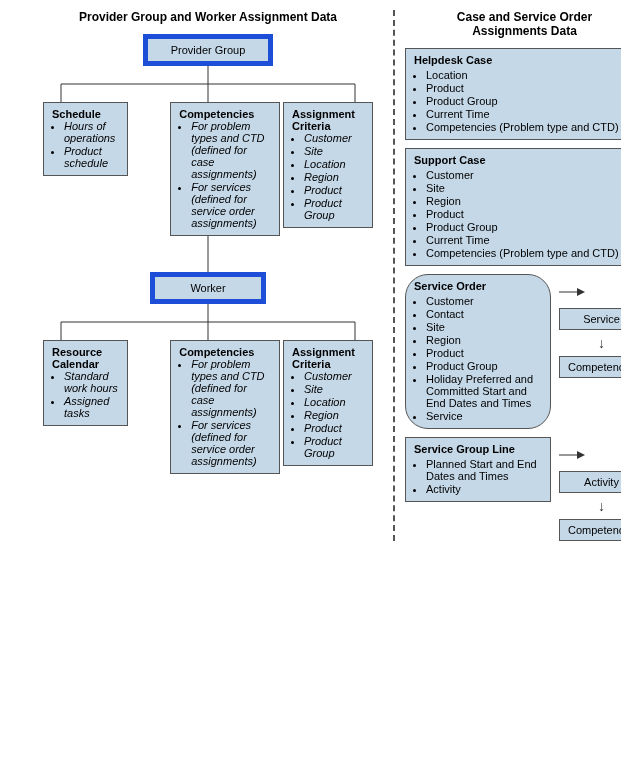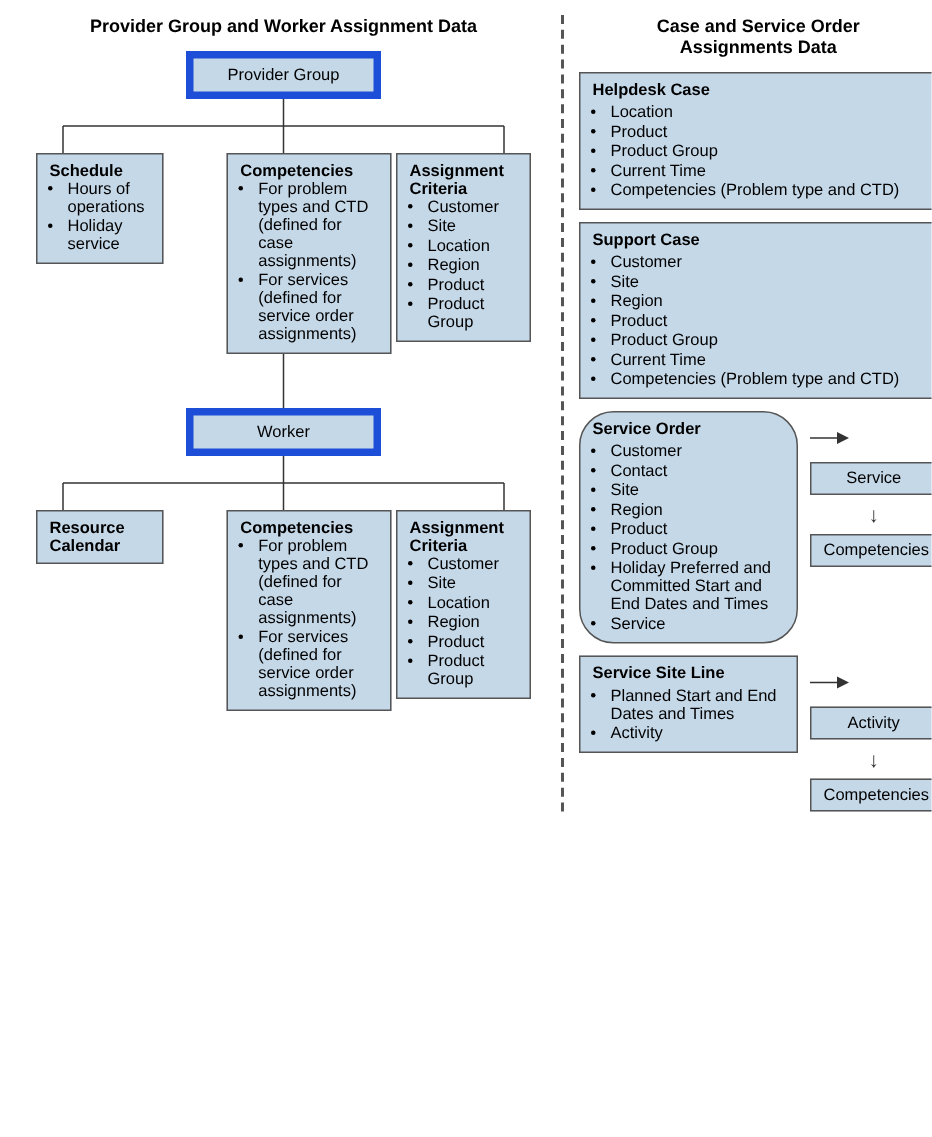--- a/index.html
+++ b/index.html
@@ -7,21 +7,21 @@
       font-family: Arial, sans-serif;
       font-size: 11px;
       background: #fff;
       width: 621px;
       min-height: 758px;
       position: relative;
     }
     .main-container {
       display: flex;
       width: 621px;
-      padding: 10px 4px;
+      padding: 10px 23px;
     }
     
     .left-section {
       width: 370px;
       flex-shrink: 0;
       display: flex;
       flex-direction: column;
       align-items: center;
     }
     .left-title {
@@ -60,20 +60,21 @@
       padding: 5px 8px;
       text-align: left;
       font-size: 11px;
     }
     .box-list ul {
       margin-left: 12px;
       list-style: disc;
     }
     .box-list ul li {
       margin-bottom: 1px;
+      font-style: italic;
     }
     
     .provider-group-box {
       width: 130px;
     }
     
     .tree-level {
       display: flex;
       flex-direction: column;
       align-items: center;
@@ -157,21 +158,21 @@
       <line x1="312" y1="18" x2="312" y2="36" stroke="#333" stroke-width="1"></line>
     </svg>
 
     <div style="display:flex; width:330px; align-items:flex-start; gap:0;">
 
       <div style="display:flex;flex-direction:column;align-items:center;width:90px;">
         <div class="box-list" style="width:85px;">
           <div style="font-weight:bold;">Schedule</div>
           <ul>
             <li>Hours of operations</li>
-            <li>Holiday service</li>
+            <li>Product schedule</li>
           </ul>
         </div>
       </div>
 
       <div style="width:75px;"></div>
 
       <div style="display:flex;flex-direction:column;align-items:center;width:115px;">
         <div class="box-list" style="width:110px;">
           <div style="font-weight:bold;">Competencies</div>
           <ul>
@@ -198,38 +199,42 @@
       </div>
     </div>
 
     <svg class="connector-svg" width="330" height="36">
 
       <line x1="165" y1="0" x2="165" y2="18" stroke="#333" stroke-width="1"></line>
       <line x1="165" y1="18" x2="165" y2="36" stroke="#333" stroke-width="1"></line>
     </svg>
 
     <div class="tree-level">
-      <div class="box" style="width:130px;">
+      <div class="box" style="width:116px;">
         <span>Worker</span>
       </div>
     </div>
 
     <svg class="connector-svg" width="330" height="36">
       <line x1="165" y1="0" x2="165" y2="18" stroke="#333" stroke-width="1"></line>
       <line x1="18" y1="18" x2="312" y2="18" stroke="#333" stroke-width="1"></line>
       <line x1="18" y1="18" x2="18" y2="36" stroke="#333" stroke-width="1"></line>
       <line x1="165" y1="18" x2="165" y2="36" stroke="#333" stroke-width="1"></line>
       <line x1="312" y1="18" x2="312" y2="36" stroke="#333" stroke-width="1"></line>
     </svg>
 
     <div style="display:flex; width:330px; align-items:flex-start; gap:0;">
 
       <div style="display:flex;flex-direction:column;align-items:center;width:90px;">
         <div class="box-list" style="width:85px;">
           <div style="font-weight:bold;">Resource Calendar</div>
+          <ul>
+            <li>Standard work hours</li>
+            <li>Assigned tasks</li>
+          </ul>
         </div>
       </div>
 
       <div style="width:75px;"></div>
 
       <div style="display:flex;flex-direction:column;align-items:center;width:115px;">
         <div class="box-list" style="width:110px;">
           <div style="font-weight:bold;">Competencies</div>
           <ul>
             <li>For problem types and CTD (defined for case assignments)</li>
@@ -310,21 +315,21 @@
         <div class="small-box">
           <span>Competencies</span>
         </div>
       </div>
     </div>
 
     <div style="height:8px;"></div>
 
     <div class="service-row">
       <div class="right-box" style="flex:1; margin-bottom:0;">
-        <div class="box-title">Service Site Line</div>
+        <div class="box-title">Service Group Line</div>
         <ul>
           <li>Planned Start and End Dates and Times</li>
           <li>Activity</li>
         </ul>
       </div>
       <div class="service-side">
         <svg width="30" height="20">
           <line x1="0" y1="10" x2="20" y2="10" stroke="#333" stroke-width="1"></line>
           <polygon points="18,6 26,10 18,14" fill="#333"></polygon>
         </svg>

